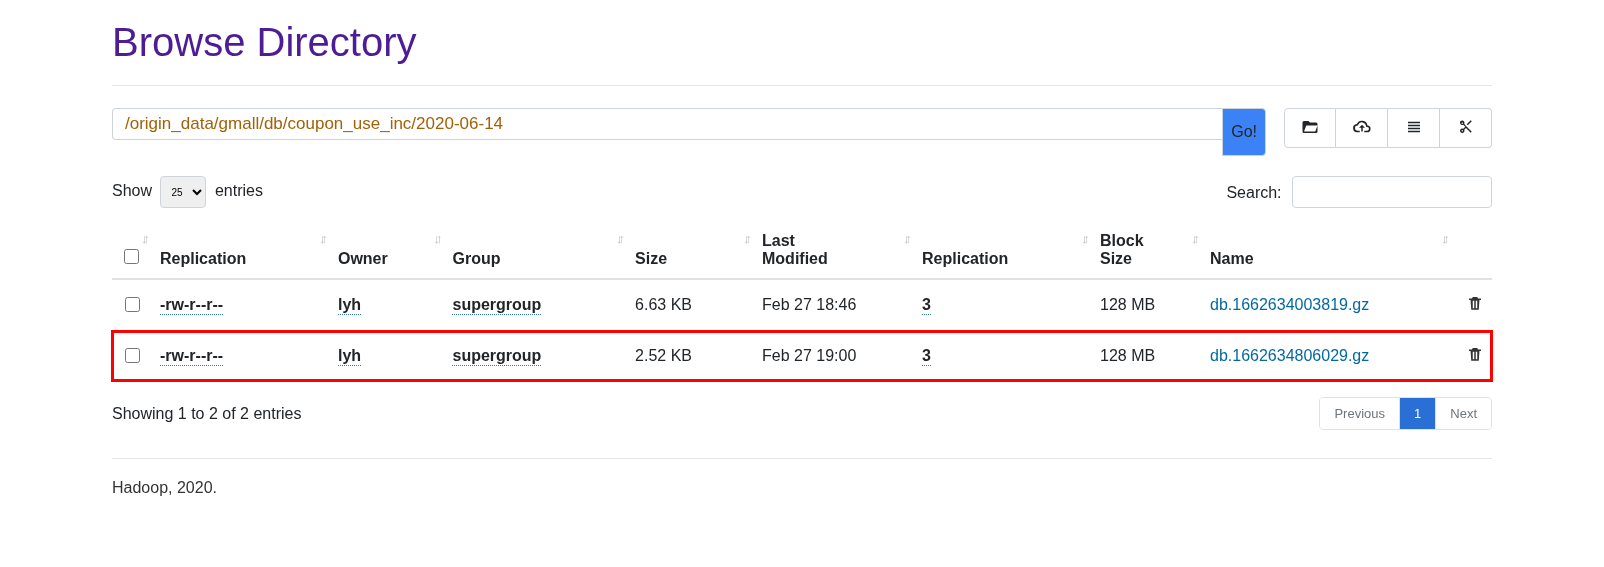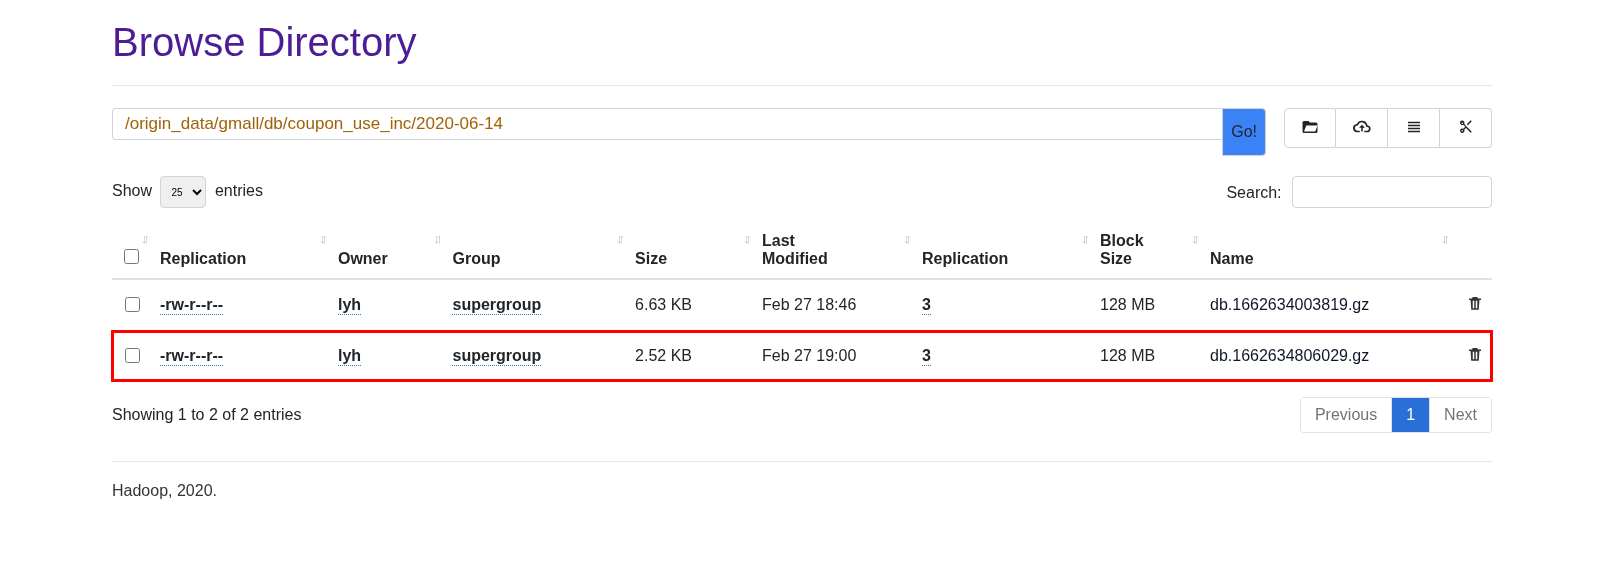--- a/index.html
+++ b/index.html
@@ -128,21 +128,21 @@
     padding: 14px 8px;
     border-top: 1px solid #eceeef;
     vertical-align: middle;
   }
   .dotted-underline {
     border-bottom: 1px dotted #337ab7;
     padding-bottom: 1px;
     font-weight: bold;
   }
   .file-link {
-    color: #0f172a;
+    color: #0369a1;
     text-decoration: none;
   }
   .trash-icon { width: 18px; height: 18px; color: #333; cursor: pointer; }
 
   tr.highlight-row {
     outline: 3px solid #ff0000;
     outline-offset: -2px;
   }
 
   .bottom-row {
@@ -155,21 +155,21 @@
   .pagination {
     display: flex;
     border: 1px solid #dee2e6;
     border-radius: 4px;
     overflow: hidden;
   }
   .pagination .page-btn {
     background: #fff;
     border: none;
     padding: 8px 14px;
-    font-size: 16px;
+    font-size: 13px;
     color: #6c757d;
     cursor: pointer;
   }
   .pagination .page-btn + .page-btn { border-left: 1px solid #dee2e6; }
   .pagination .page-btn.active {
     background: #2a6fd6;
     color: #fff;
   }
   .pagination .page-btn.disabled {
     color: #6c757d;

